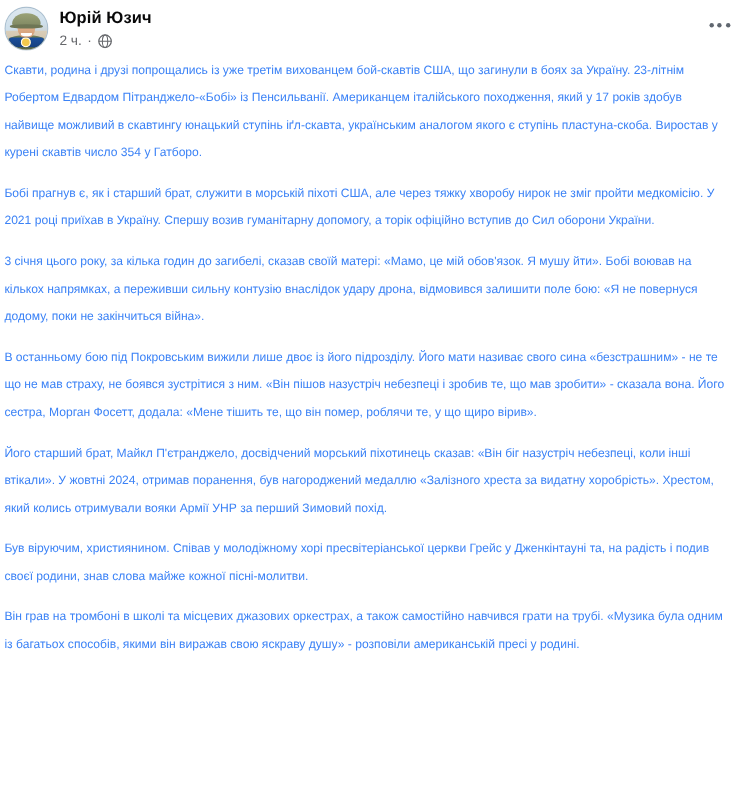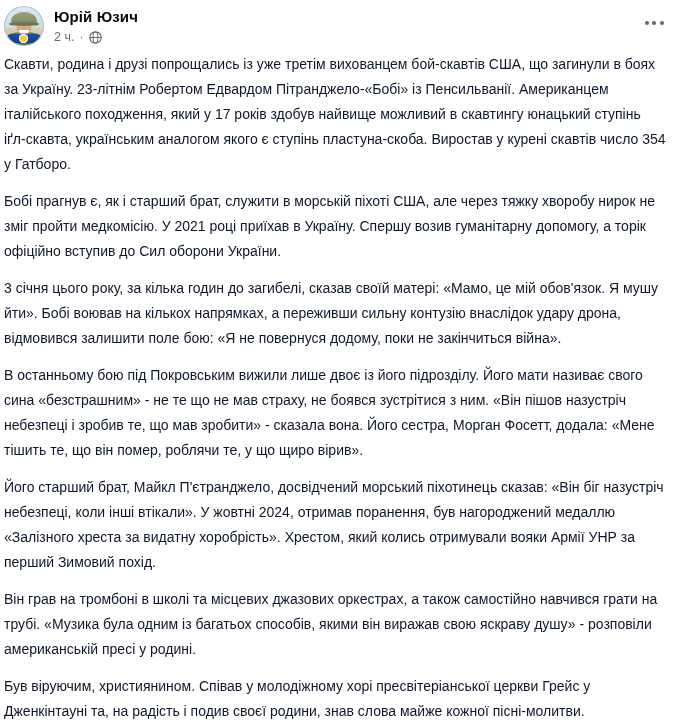--- a/index.html
+++ b/index.html
@@ -150,23 +150,23 @@
     display: block;
     width: 4px;
     height: 4px;
     border-radius: 50%;
     background: #606770;
   }
 
   
   .post-body {
     padding: 0 12px 0 4px;
-    font-size: 14px;
+    font-size: 11px;
     line-height: 25px;
-    color: #0f172a;
+    color: #3b82f6;
   }
   .post-body p {
     margin: 0 0 12px 0;
     text-align: left;
   }
   .post-body p:last-child { margin-bottom: 0; }
 </style>
 </head>
 <body>
 
@@ -208,18 +208,18 @@
       <i></i>
     </div>
   </div>
 
   <div class="post-body">
     <p>Скавти, родина і друзі попрощались із уже третім вихованцем бой-скавтів США, що загинули в боях за Україну. 23-літнім Робертом Едвардом Пітранджело-«Бобі» із Пенсильванії. Американцем італійського походження, який у 17 років здобув найвище можливий в скавтингу юнацький ступінь іґл-скавта, українським аналогом якого є ступінь пластуна-скоба. Виростав у курені скавтів число 354 у Гатборо.</p>
     <p>Бобі прагнув є, як і старший брат, служити в морській піхоті США, але через тяжку хворобу нирок не зміг пройти медкомісію. У 2021 році приїхав в Україну. Спершу возив гуманітарну допомогу, а торік офіційно вступив до Сил оборони України.</p>
     <p>3 січня цього року, за кілька годин до загибелі, сказав своїй матері: «Мамо, це мій обов'язок. Я мушу йти». Бобі воював на кількох напрямках, а переживши сильну контузію внаслідок удару дрона, відмовився залишити поле бою: «Я не повернуся додому, поки не закінчиться війна».</p>
     <p>В останньому бою під Покровським вижили лише двоє із його підрозділу. Його мати називає свого сина «безстрашним» - не те що не мав страху, не боявся зустрітися з ним. «Він пішов назустріч небезпеці і зробив те, що мав зробити» - сказала вона. Його сестра, Морган Фосетт, додала: «Мене тішить те, що він помер, роблячи те, у що щиро вірив».</p>
     <p>Його старший брат, Майкл П'єтранджело, досвідчений морський піхотинець сказав: «Він біг назустріч небезпеці, коли інші втікали». У жовтні 2024, отримав поранення, був нагороджений медаллю «Залізного хреста за видатну хоробрість». Хрестом, який колись отримували вояки Армії УНР за перший Зимовий похід.</p>
+    <p>Був віруючим, християнином. Співав у молодіжному хорі пресвітеріанської церкви Грейс у Дженкінтауні та, на радість і подив своєї родини, знав слова майже кожної пісні-молитви.</p>
     <p>Він грав на тромбоні в школі та місцевих джазових оркестрах, а також самостійно навчився грати на трубі. «Музика була одним із багатьох способів, якими він виражав свою яскраву душу» - розповіли американській пресі у родині.</p>
-    <p>Був віруючим, християнином. Співав у молодіжному хорі пресвітеріанської церкви Грейс у Дженкінтауні та, на радість і подив своєї родини, знав слова майже кожної пісні-молитви.</p>
 
   </div>
 
 </div>
 
 </body></html>

